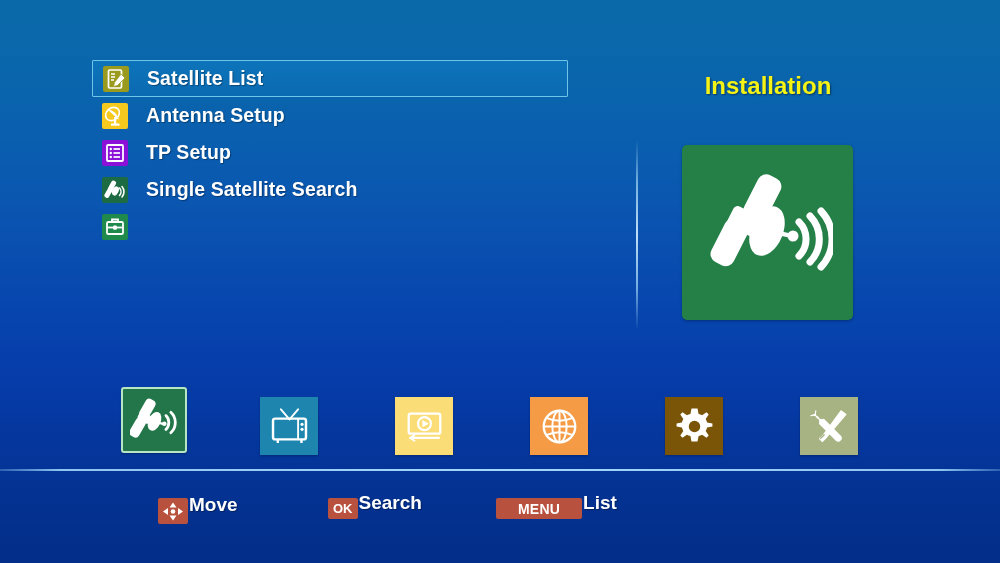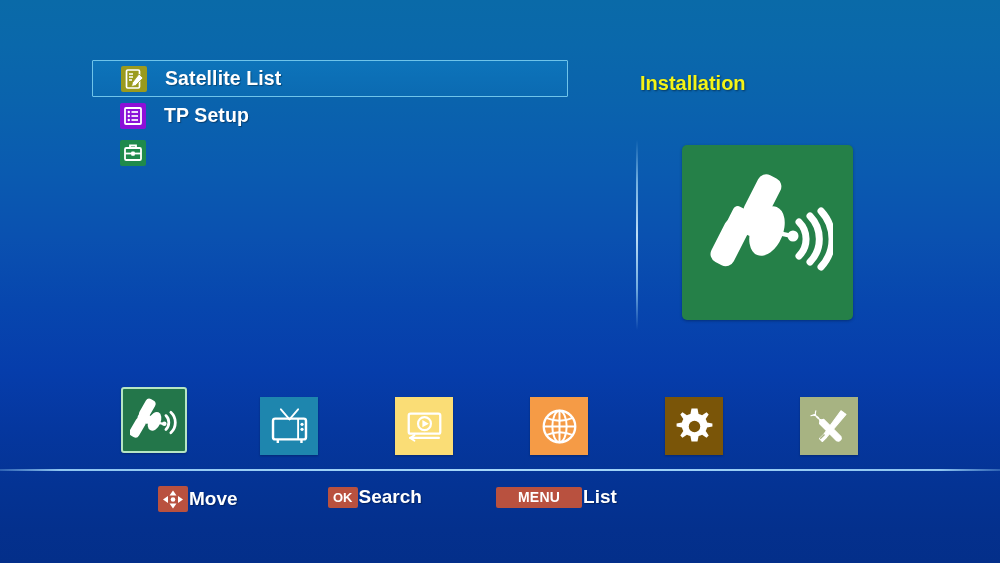--- a/index.html
+++ b/index.html
@@ -15,21 +15,21 @@
       #043394 86%, #04308d 94%, #032f8a 100%);
     overflow:hidden;
   }
 
   
   #menu-list {
     position:absolute; left:92px; top:60px; width:476px;
   }
   .menu-row {
     position:relative; height:37px; display:flex; align-items:center;
-    padding-left:28px;
+    padding-left:10px;
   }
   .menu-row.selected {
     background:linear-gradient(to bottom,#0d74ba 0%, #0c6fb6 50%, #0b6ab2 100%);
     border:1px solid #6fc4ea;
     border-radius:1px;
   }
   .row-icon {
     width:26px; height:26px; flex:0 0 26px;
     display:flex; align-items:center; justify-content:center;
     border-radius:2px;
@@ -48,22 +48,22 @@
     position:absolute; left:636px; top:140px; width:2px; height:190px;
     background:linear-gradient(to bottom,
       rgba(140,200,240,0) 0%, rgba(150,205,240,.75) 22%,
       rgba(200,230,250,.95) 50%, rgba(150,205,240,.75) 78%,
       rgba(140,200,240,0) 100%);
   }
 
   
   #panel-title {
     position:absolute; left:640px; top:72px; width:256px;
-    text-align:left; color:#f5f315;
-    font-size:20px; font-weight:bold;
+    text-align:center; color:#f5f315;
+    font-size:24px; font-weight:bold;
     text-shadow:1px 1px 2px rgba(0,0,0,.45);
   }
   #hero-tile {
     position:absolute; left:682px; top:145px; width:171px; height:175px;
     background:#258048; border-radius:5px;
     display:flex; align-items:center; justify-content:center;
     box-shadow:0 1px 3px rgba(0,0,0,.3);
   }
 
   
@@ -93,21 +93,21 @@
   }
 
   
   #hint-bar {
     position:absolute; left:0; top:486px; width:1000px; height:38px;
   }
   .hint { position:absolute; display:flex; align-items:center;justify-content:space-between; }
   .key-badge {
     background:#b9513f; color:#ffffff;
     display:flex; align-items:center; justify-content:center;
-    border-radius:2px; font-weight:bold;
+    border-radius:2px; font-weight:bold;margin-top:12px;
   }
   .key-badge.text { font-size:13px; padding:0 5px; height:21px; min-width:28px; }
   .key-badge.tiny { font-size:14px; letter-spacing:.2px; padding:0 22px; height:21px; }
   .key-badge.dpad { width:30px; height:26px; }
   .hint-label {
     color:#ffffff; font-size:19px; font-weight:bold;
     margin-left:1px;
     text-shadow:1px 1px 1px rgba(0,0,0,.35);
   }
 </style>
@@ -123,32 +123,56 @@
         <rect x="3.5" y="2" width="13" height="18" rx="1.2" fill="none" stroke="#ffffff" stroke-width="1.7"></rect>
         <line x1="6" y1="6" x2="10" y2="6" stroke="#ffffff" stroke-width="1.5"></line>
         <line x1="6" y1="9" x2="10" y2="9" stroke="#ffffff" stroke-width="1.5"></line>
         <line x1="6" y1="12" x2="9" y2="12" stroke="#ffffff" stroke-width="1.5"></line>
         <path d="M16 6 L20 10 L12.5 17.5 L8.5 18.5 L9.5 14.5 Z" fill="#ffffff" stroke="#9a9a1e" stroke-width="0.8"></path>
       </svg>
         </span>
         <span class="row-label">Satellite List</span>
       </div>
       <div class="menu-row">
+        <span class="row-icon" style="background: rgb(245, 201, 30);">
+          <svg width="22" height="22" viewBox="0 0 22 22">
+        <path d="M3 4 A14 14 0 0 1 15 15 L3 4 Z" fill="#ffffff"></path>
+        <ellipse cx="8.5" cy="9" rx="7.5" ry="6" fill="none" stroke="#ffffff" stroke-width="1.6" transform="rotate(-40 8.5 9)"></ellipse>
+        <rect x="10" y="12" width="2.2" height="7" fill="#ffffff"></rect>
+        <rect x="7" y="18.5" width="8.5" height="2.2" fill="#ffffff"></rect>
+      </svg>
+        </span>
+        <span class="row-label">Antenna Setup</span>
+      </div>
+      <div class="menu-row">
         <span class="row-icon" style="background: rgb(139, 16, 216);">
           <svg width="22" height="22" viewBox="0 0 22 22">
         <rect x="3" y="3" width="16" height="16" rx="1" fill="none" stroke="#ffffff" stroke-width="1.8"></rect>
         <circle cx="6.8" cy="7" r="1.2" fill="#ffffff"></circle>
         <circle cx="6.8" cy="11" r="1.2" fill="#ffffff"></circle>
         <circle cx="6.8" cy="15" r="1.2" fill="#ffffff"></circle>
         <line x1="9.5" y1="7" x2="16" y2="7" stroke="#ffffff" stroke-width="1.7"></line>
         <line x1="9.5" y1="11" x2="16" y2="11" stroke="#ffffff" stroke-width="1.7"></line>
         <line x1="9.5" y1="15" x2="16" y2="15" stroke="#ffffff" stroke-width="1.7"></line>
       </svg>
         </span>
         <span class="row-label">TP Setup</span>
+      </div>
+      <div class="menu-row">
+        <span class="row-icon" style="background: rgb(29, 107, 66);">
+          <svg width="22" height="22" viewBox="0 0 22 22">
+        <rect x="6" y="1.5" width="5" height="9" rx="2" fill="#ffffff" transform="rotate(30 8.5 6)"></rect>
+        <rect x="1.5" y="10" width="5" height="9" rx="2" fill="#ffffff" transform="rotate(30 4 14.5)"></rect>
+        <rect x="4" y="8" width="6.5" height="4.5" rx="1.5" fill="#ffffff" transform="rotate(30 7 10)"></rect>
+        <ellipse cx="11.5" cy="12" rx="3" ry="4.8" fill="#ffffff" transform="rotate(25 11.5 12)"></ellipse>
+        <path d="M15.5 9 a5.5 5.5 0 0 1 0 7.5" stroke="#ffffff" stroke-width="1.6" fill="none" stroke-linecap="round"></path>
+        <path d="M18 7.5 a8 8 0 0 1 0 10.5" stroke="#ffffff" stroke-width="1.6" fill="none" stroke-linecap="round"></path>
+      </svg>
+        </span>
+        <span class="row-label">Single Satellite Search</span>
       </div>
       <div class="menu-row">
         <span class="row-icon" style="background: rgb(31, 138, 76);">
           <svg width="22" height="22" viewBox="0 0 22 22">
         <path d="M8 5 v-1.5 h6 V5" fill="none" stroke="#ffffff" stroke-width="1.8"></path>
         <rect x="3" y="6" width="16" height="12" rx="1.3" fill="none" stroke="#ffffff" stroke-width="1.8"></rect>
         <line x1="3" y1="11.5" x2="19" y2="11.5" stroke="#ffffff" stroke-width="1.8"></line>
         <rect x="9.2" y="9.6" width="3.6" height="4.2" rx="0.8" fill="#ffffff"></rect>
       </svg>
         </span>

